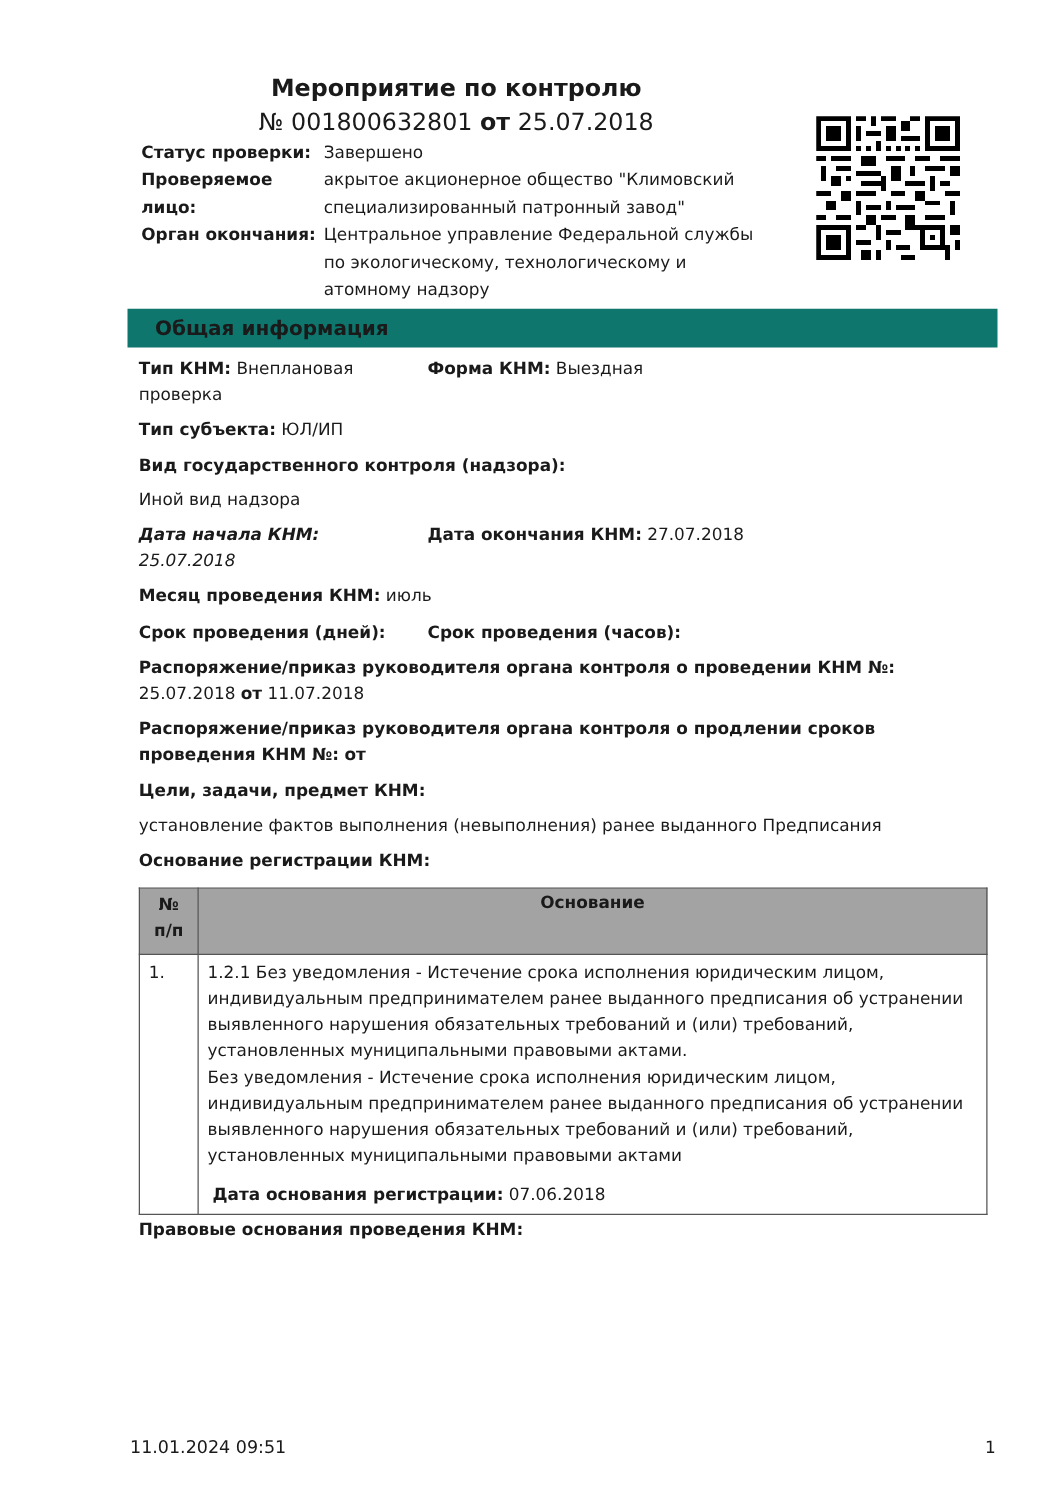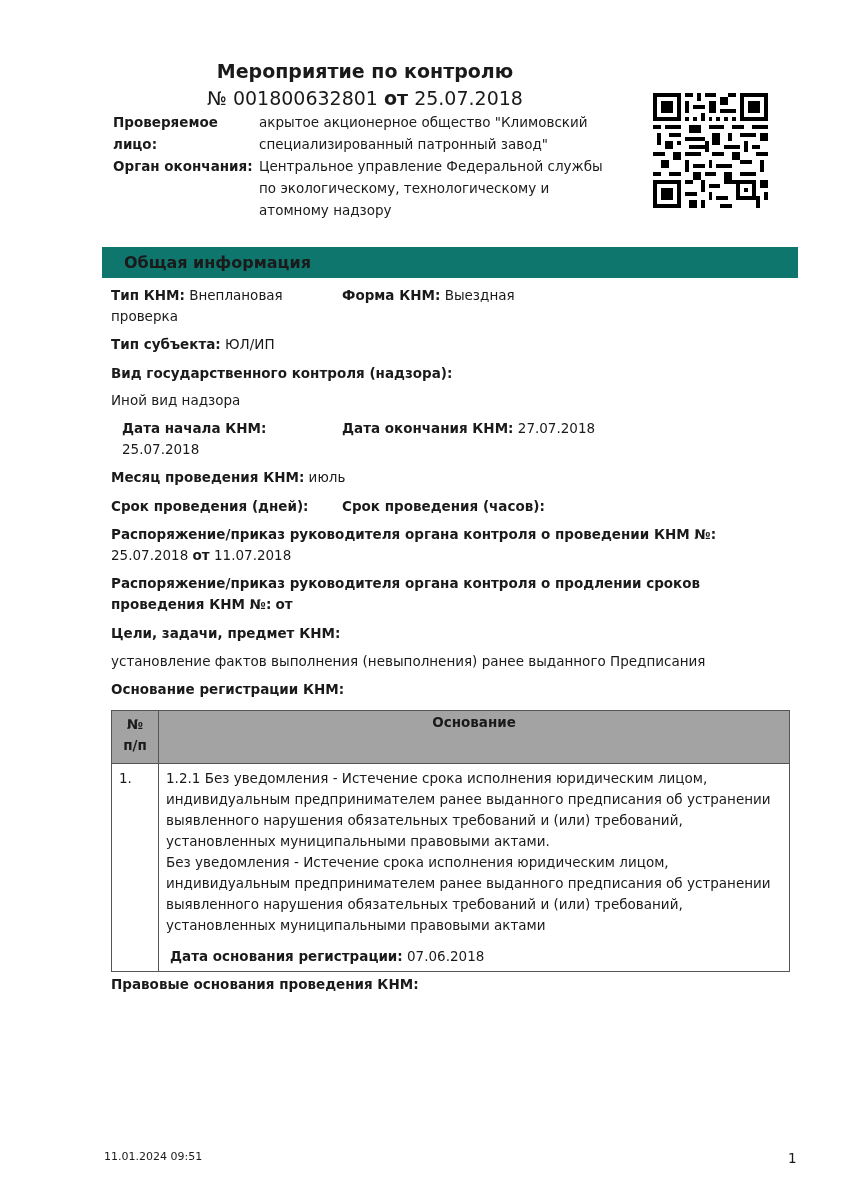--- a/index.html
+++ b/index.html
@@ -32,35 +32,39 @@
       position: absolute; left: 111px; top: 710px; width: 679px;
       border-collapse: collapse; font-size: 13.5px;
     }
     table.osn th, table.osn td { border: 1.5px solid #555; vertical-align: top; }
     table.osn th { background: #a3a3a3; font-weight: bold; height: 48px; line-height: 21px; }
     table.osn th.num { width: 44px; text-align: center; padding-top: 3px; }
     table.osn th.main { padding-top: 1px; }
     table.osn td.num { padding: 4px 0 0 7px; line-height: 21px; }
     table.osn td.main { padding: 4px 8px 4px 7px; line-height: 21px; }
     .reg-date { margin-top: 10px; padding-left: 4px; }
-    .footer-left { left: 104px; top: 1150px; font-size: 11px; }
+    .footer-left { left: 104px; top: 1150px; font-size: 14px; }
     .footer-right { left: 788px; top: 1150px; font-size: 13.5px; }
   </style>
 </head>
 <body>
 
 <div class="abs title">Мероприятие по контролю</div>
 <div class="abs subtitle">
   <span>№</span>
   <span>001800632801</span>
   <b>от</b>
   <span>25.07.2018</span>
 </div>
 
 <div class="abs hdr-table">
+  <div class="hdr-row">
+    <div class="hdr-label">Статус проверки:</div>
+    <div class="hdr-value">Завершено</div>
+  </div>
   <div class="hdr-row">
     <div class="hdr-label" style="width:120px;margin-right:26px;">Проверяемое лицо:</div>
     <div class="hdr-value">акрытое акционерное общество "Климовский специализированный патронный завод"</div>
   </div>
   <div class="hdr-row">
     <div class="hdr-label">Орган окончания:</div>
     <div class="hdr-value">Центральное управление Федеральной службы по экологическому, технологическому и атомному надзору</div>
   </div>
 </div>
 
@@ -162,21 +166,21 @@
 </div>
 
 <div class="field" style="left:111px;top:334px;">
   <span class="lbl">Тип субъекта:</span>
   <span>ЮЛ/ИП</span>
 </div>
 
 <div class="field lbl" style="left:111px;top:363px;">Вид государственного контроля (надзора):</div>
 <div class="field" style="left:111px;top:390px;">Иной вид надзора</div>
 
-<div class="field" style="left:122px;top:418px;width:220px;">
+<div class="field" style="left:111px;top:418px;width:220px;font-style:italic;">
   <span class="lbl">Дата начала КНМ:</span><br>
   <span>25.07.2018</span>
 </div>
 <div class="field" style="left:342px;top:418px;">
   <span class="lbl">Дата окончания КНМ:</span>
   <span>27.07.2018</span>
 </div>
 
 <div class="field" style="left:111px;top:467px;text-align:center;">
   <span class="lbl">Месяц проведения КНМ:</span>

